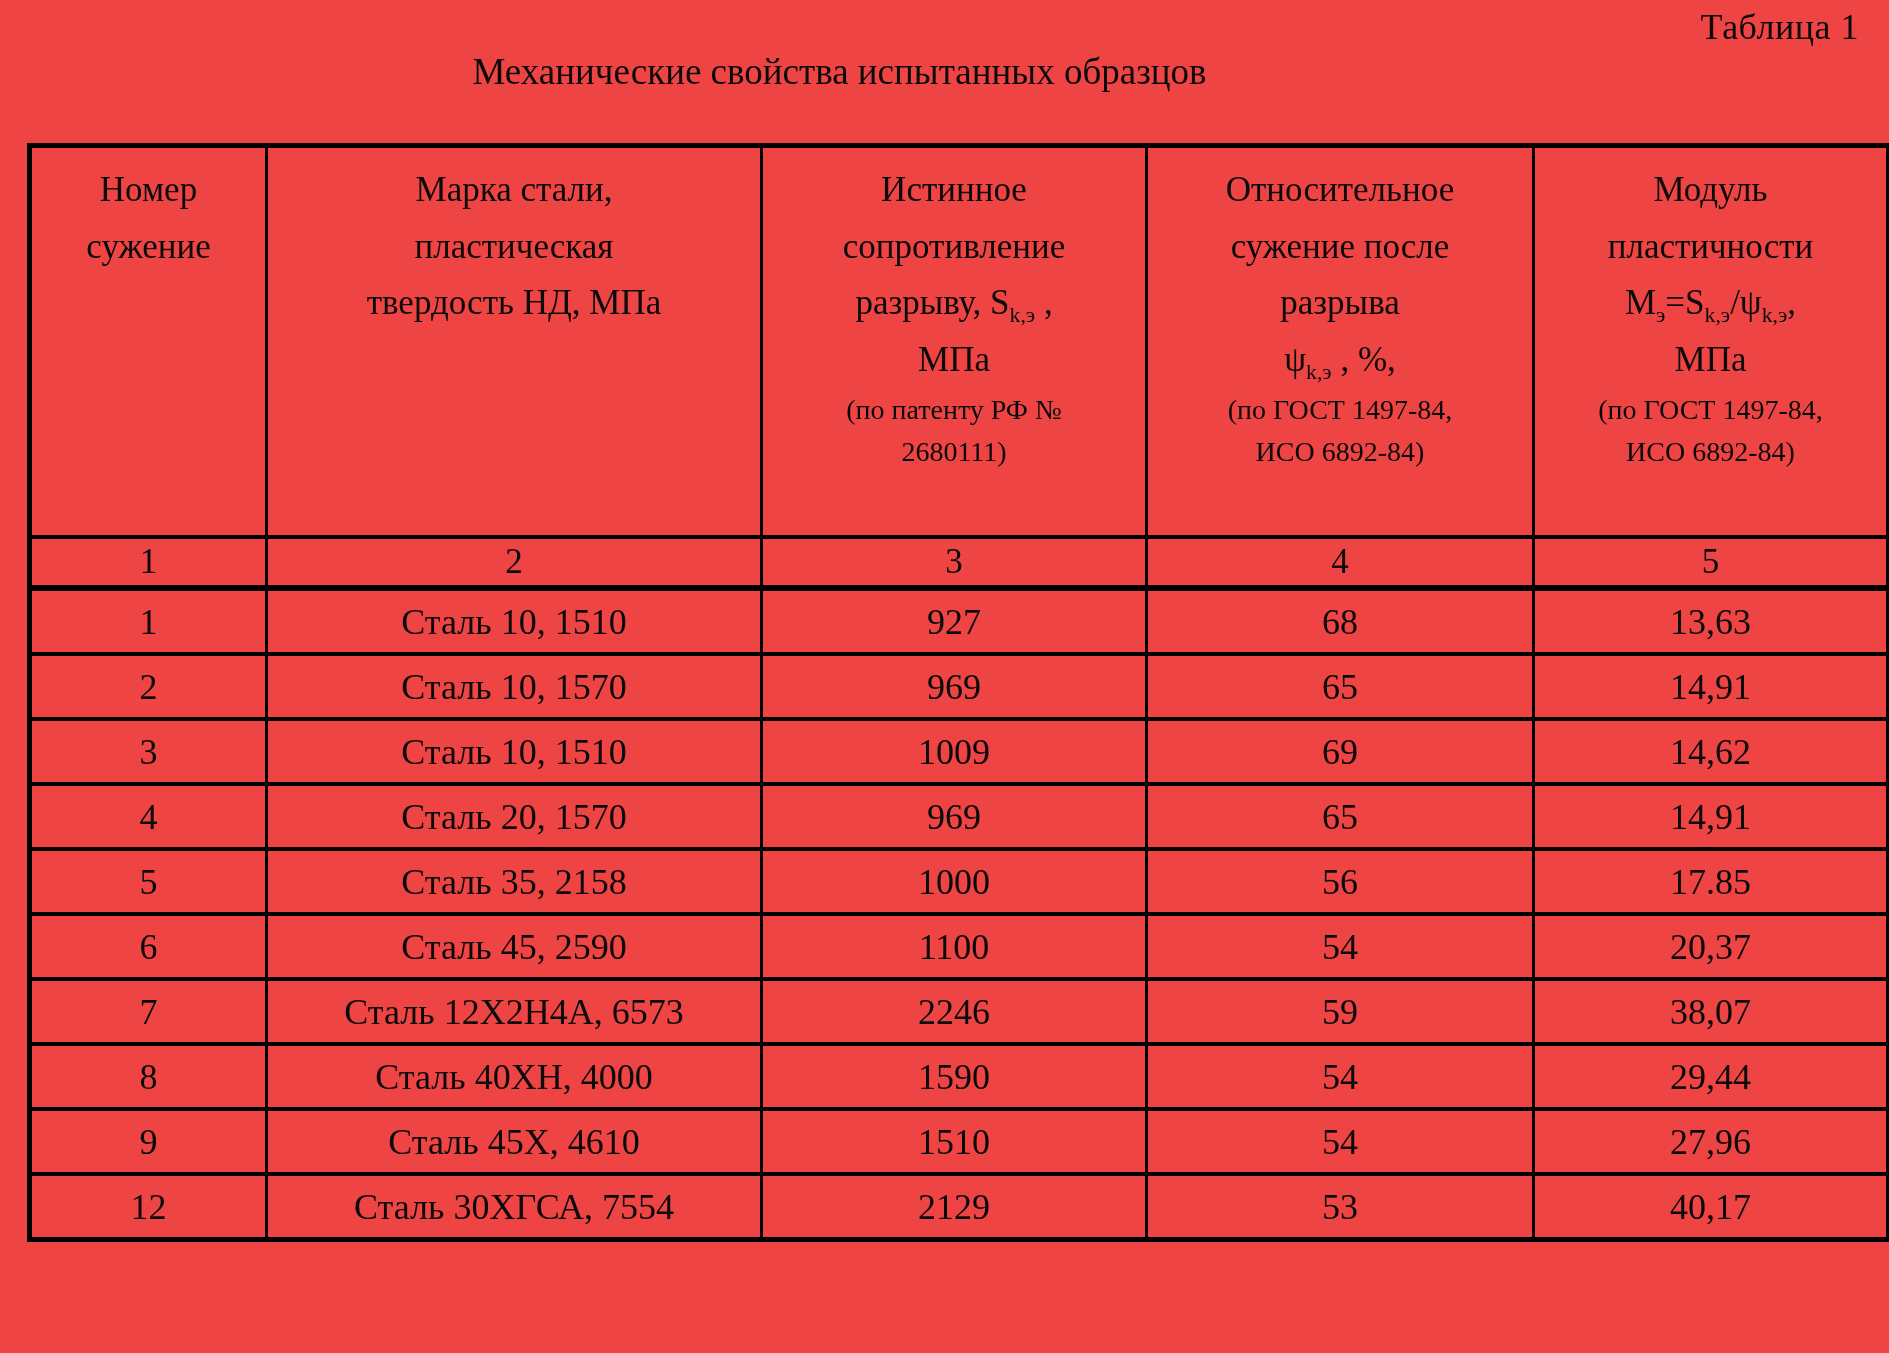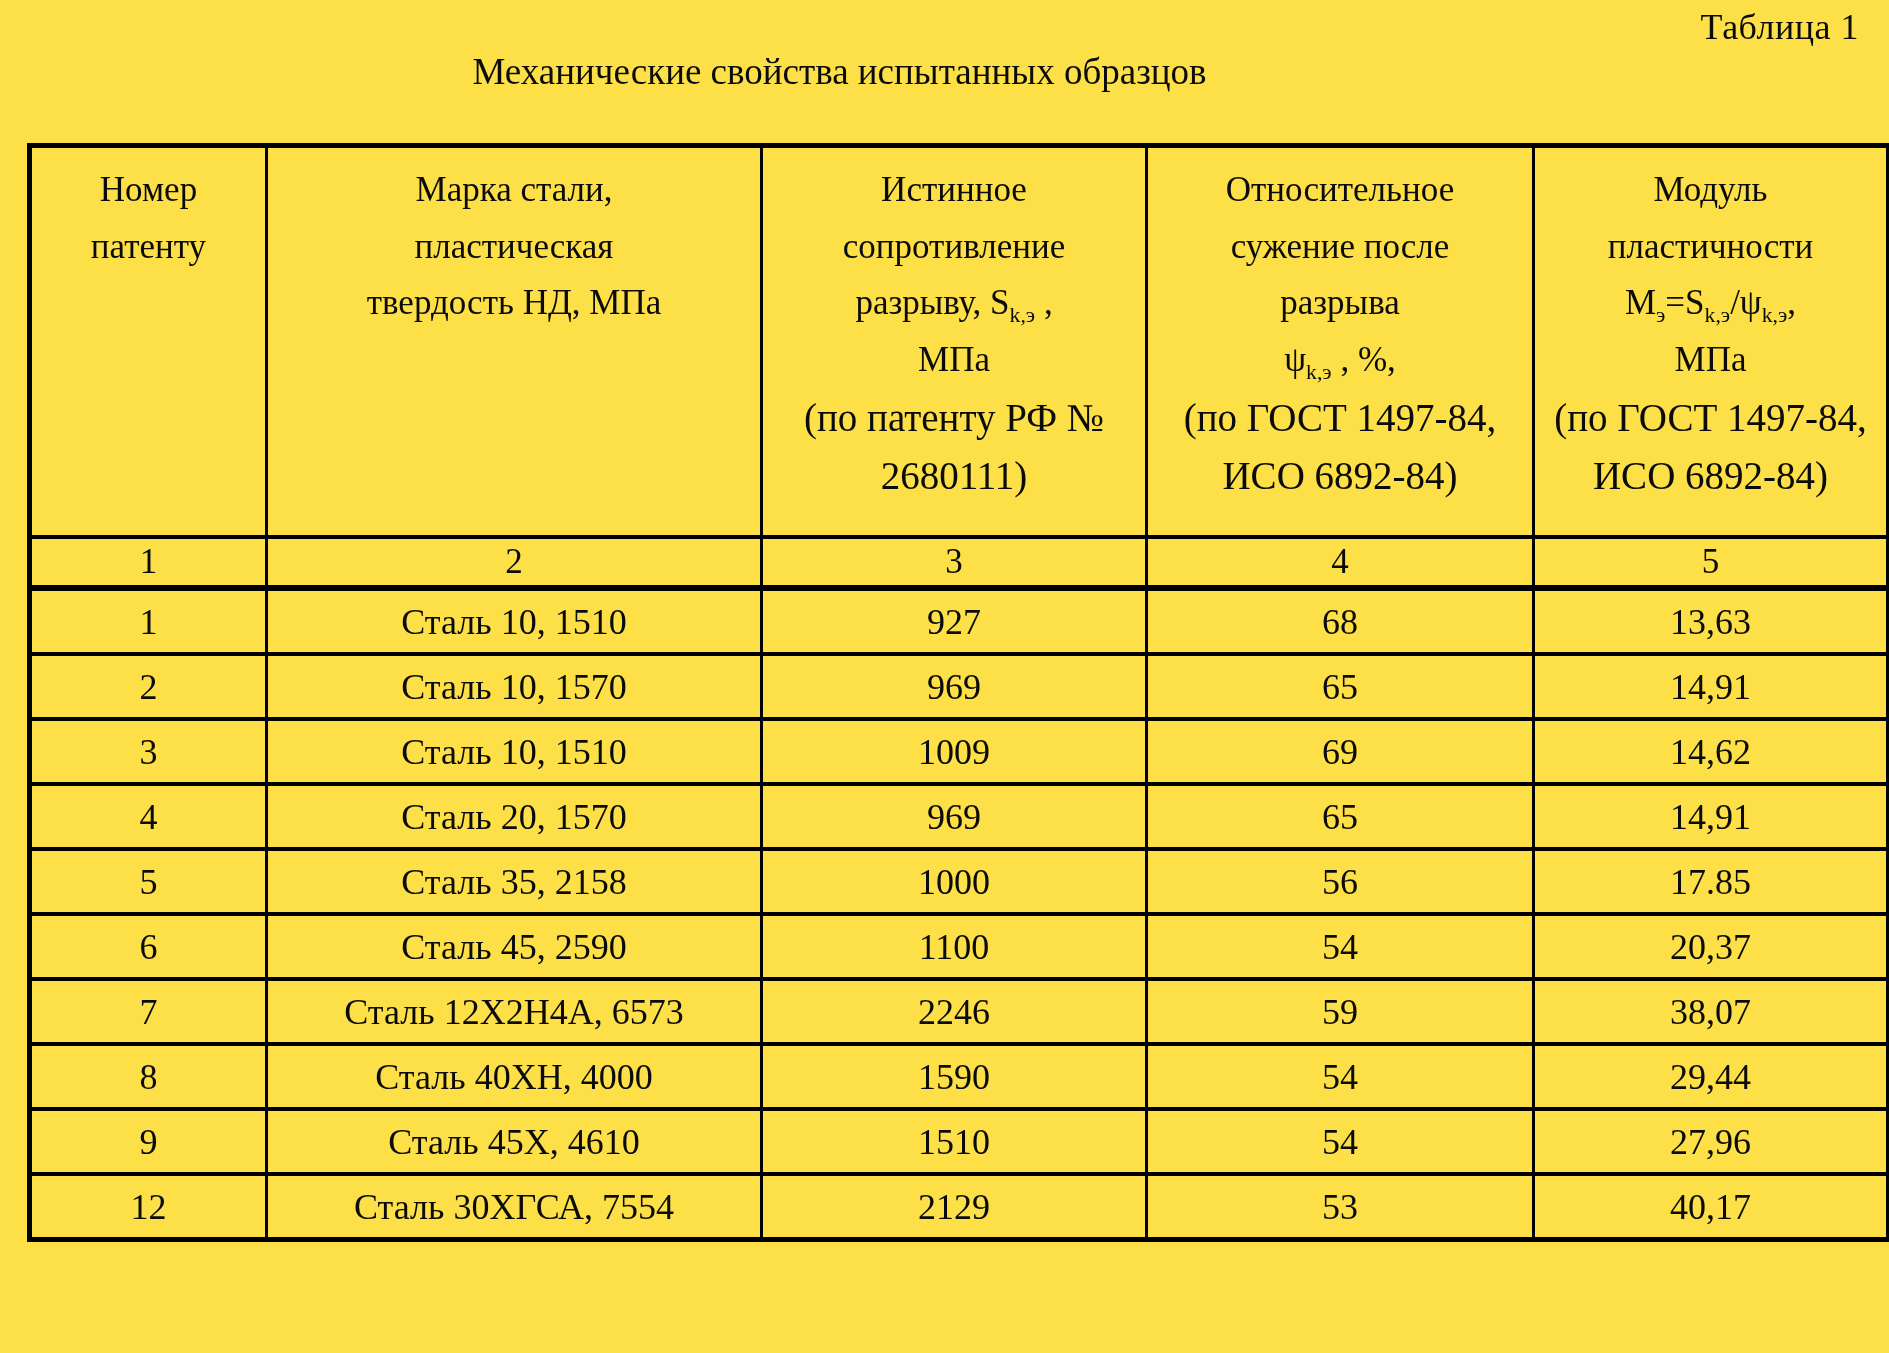--- a/index.html
+++ b/index.html
@@ -4,21 +4,21 @@
 <style>
   html, body {
     margin: 0;
     padding: 0;
     background: #ffffff;
   }
   .page {
     position: relative;
     width: 1889px;
     height: 1353px;
-    background: #fde047;
+    background: #ef4444;
     color: #0b0b0b;
     font-family: "Liberation Serif", "DejaVu Serif", serif;
     overflow: hidden;
   }
   .table-label {
     position: absolute;
     top: 6px;
     right: 30px;
     font-size: 36px;
     letter-spacing: 0.5px;
@@ -52,21 +52,21 @@
     color: #0b0b0b;
   }
   tr.header-row th {
     vertical-align: top;
     padding-top: 14px;
     height: 372px;
     font-size: 35px;
     line-height: 1.62;
   }
   tr.header-row .note {
-    font-size: 39px;
+    font-size: 28px;
     line-height: 1.5;
   }
   tr.numbering-row th {
     height: 44px;
     font-size: 35px;
     border-bottom-width: 6px;
   }
   tbody td {
     height: 59px;
     font-size: 36px;
@@ -93,21 +93,21 @@
       <col style="width:237px">
       <col style="width:495px">
       <col style="width:385px">
       <col style="width:387px">
       <col style="width:355px">
     </colgroup>
     <thead>
       <tr class="header-row">
         <th>
           <span class="hline">Номер</span>
-          <span class="hline">патенту</span>
+          <span class="hline">сужение</span>
         </th>
         <th>
           <span class="hline">Марка стали,</span>
           <span class="hline">пластическая</span>
           <span class="hline">твердость НД, МПа</span>
         </th>
         <th>
           <span class="hline">Истинное</span>
           <span class="hline">сопротивление</span>
           <span class="hline"><span>разрыву, S</span><sub>k,э</sub><span> ,</span></span>

